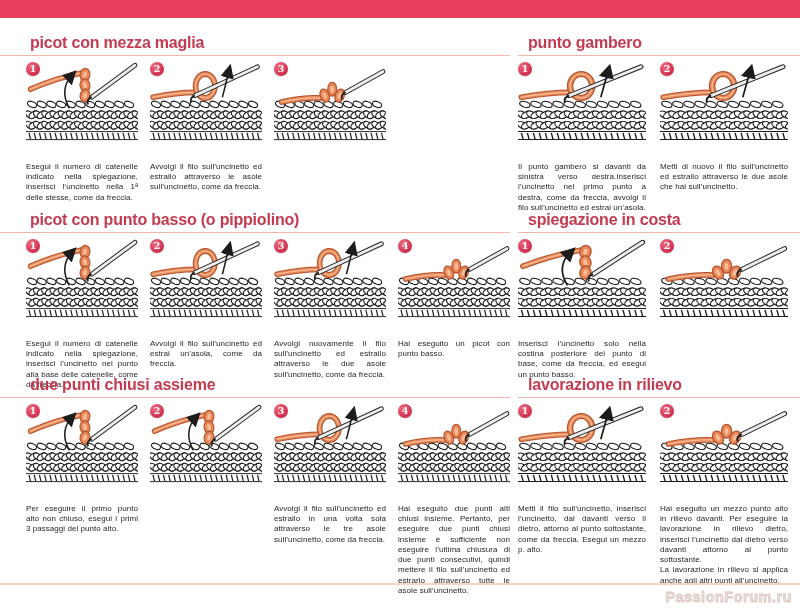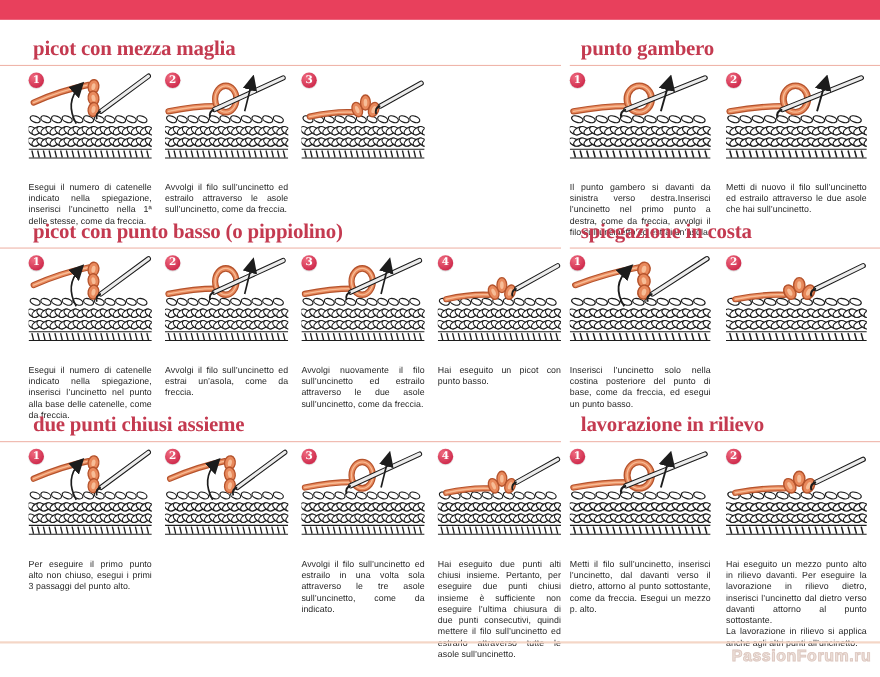--- a/index.html
+++ b/index.html
@@ -2,26 +2,26 @@
 <html><head>
 <meta charset="utf-8">
 <style>
   html,body{margin:0;padding:0;background:#fff;}
   .page{position:relative;width:800px;height:615px;background:#ffffff;overflow:hidden;
         font-family:"Liberation Sans",sans-serif;}
   .topbar{position:absolute;top:0;left:0;width:100%;height:18px;}
   .section{position:absolute;}
   .sec-left{left:26px;width:484px;}
   .sec-right{left:518px;width:272px;}
-  .r1{top:34px}.r2{top:200px}.r3{top:376px}
+  .r1{top:34px}.r2{top:211px}.r3{top:376px}
   .title-rule{border-bottom:1.5px solid #efb5aa;padding-bottom:3px;}
   .sec-left .title-rule{margin-left:-26px;padding-left:30px;}
   .sec-right .title-rule{margin-right:-10px;padding-left:10px;}
-  .title{font-family:Liberation Serif, serif;font-weight:bold;
-         font-size:19px;color:#c43a50;letter-spacing:-0.2px;}
+  .title{font-family:Liberation Sans, sans-serif;font-weight:bold;
+         font-size:16px;color:#c43a50;letter-spacing:-0.2px;}
   .steps{display:flex;margin-top:6px;}
   .sec-left .step{width:112px;margin-right:12px;flex:0 0 auto;}
   .sec-right .step{width:128px;margin-right:14px;flex:0 0 auto;}
   .ill{position:relative;height:80px;}
   .illsvg{width:100%;height:100%;display:block;}
   .badge{position:absolute;top:0;left:0;width:14px;height:14px;border-radius:50%;
          background:radial-gradient(circle at 35% 30%,#ef6b80,#d02e4f 70%);
          color:#fff;font-family:"DejaVu Serif",serif;font-weight:bold;font-size:9.5px;
          line-height:14px;text-align:center;box-shadow:0 0.5px 1px rgba(0,0,0,.25);}
   .caption{margin-top:20px;font-size:8px;line-height:1.28;color:#262626;
@@ -1666,21 +1666,21 @@
               <ellipse cx="74" cy="30" rx="13" ry="15" fill="none" stroke="#b5532c" stroke-width="7.5"></ellipse>
               <ellipse cx="74" cy="30" rx="13" ry="15" fill="none" stroke="#e8895c" stroke-width="4.6"></ellipse>
               <ellipse cx="74" cy="30" rx="13" ry="15" fill="none" stroke="#f7bd97" stroke-width="1.4"></ellipse>
               <line x1="144" y1="6" x2="60" y2="42" stroke="#1c1c1c" stroke-width="6" stroke-linecap="round"></line>
               <line x1="144" y1="6" x2="60" y2="42" stroke="#ececec" stroke-width="3.6" stroke-linecap="round"></line>
               <path d="M 60 42 q -7 2 -5 9" fill="none" stroke="#1c1c1c" stroke-width="2.2"></path>
               <line x1="97" y1="44" x2="106" y2="10" stroke="#1c1c1c" stroke-width="2" marker-end="url(#arw13)"></line>
             </svg>
       <div class="badge">3</div>
     </div>
-    <div class="caption">Avvolgi il filo sull’uncinetto ed estrailo in una volta sola attraverso le tre asole sull’uncinetto, come da indicato.</div>
+    <div class="caption">Avvolgi il filo sull’uncinetto ed estrailo in una volta sola attraverso le tre asole sull’uncinetto, come da freccia.</div>
   </div>
         <div class="step">
     <div class="ill">
       <svg class="illsvg" viewBox="0 0 150 100" preserveAspectRatio="none" xmlns="http://www.w3.org/2000/svg">
               <defs>
                 <marker id="arw14" markerWidth="9" markerHeight="9" refX="5" refY="4.5" orient="auto">
                   <path d="M0,0 L9,4.5 L0,9 z" fill="#1c1c1c"></path>
                 </marker>
               </defs>
               <ellipse cx="8" cy="53" rx="6.3" ry="3.5" fill="#fff" stroke="#1c1c1c" stroke-width="1.4" transform="rotate(18 8 53)"></ellipse>

